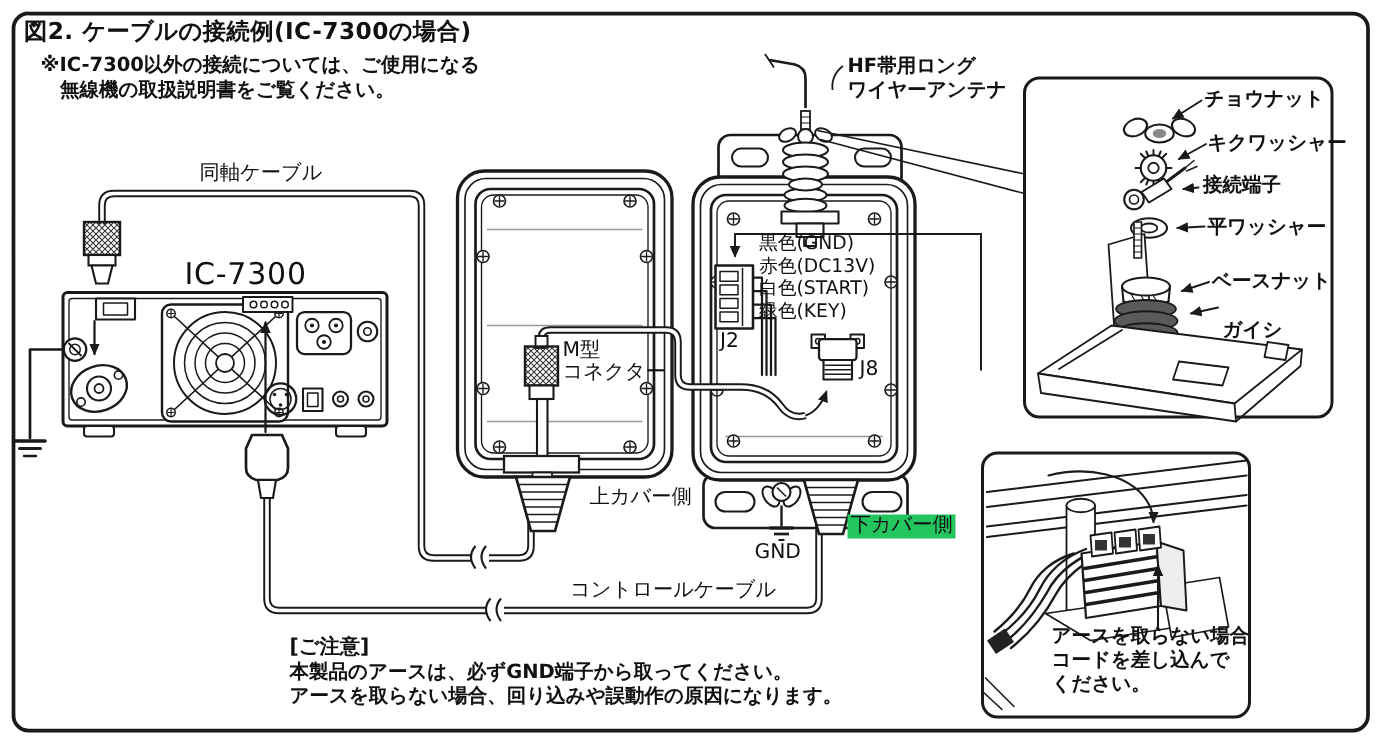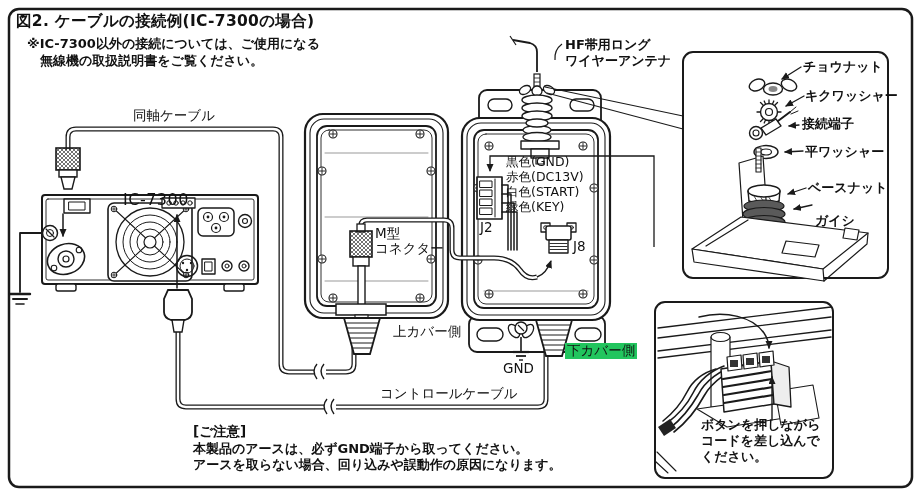--- a/index.html
+++ b/index.html
@@ -3,21 +3,21 @@
 <meta charset="utf-8">
 <style>
   html,body{margin:0;padding:0;background:#fff;}
   #stage{position:relative;width:921px;height:496px;background:#fff;overflow:hidden;
          font-family:"DejaVu Sans",sans-serif;color:#111;padding-left:16px;}
   svg{position:absolute;left:0;top:0;}
   .lbl{position:absolute;white-space:nowrap;color:#111;line-height:1.15;}
   .s12{font-size:12.5px;}
   .s13{font-size:13px;font-weight:bold;}
   .s14{font-size:13.5px;}
-  .s16{font-size:16px;letter-spacing:.5px;margin-top:20px;}
+  .s16{font-size:20px;letter-spacing:.5px;}
   .ttl{font-size:15.5px;font-weight:bold;letter-spacing:.3px;}
   .b{font-weight:bold;}
   .wbg{background:#22c55e;padding:0 2px;}
   .co{stroke:#1a1a1a;stroke-width:5;fill:none;}
   .ci{stroke:#fff;stroke-width:2.4;fill:none;}
   .ln{stroke:#1a1a1a;fill:none;}
   .fw{fill:#fff;stroke:#1a1a1a;}
 </style>
 </head>
 <body>
@@ -433,21 +433,21 @@
 <div class="lbl s14" style="left:480px;top:220px;">J2</div>
 <div class="lbl s14" style="left:573px;top:239px;">J8</div>
 
 <div class="lbl s13" style="left:803px;top:60px;">チョウナット</div>
 <div class="lbl s13" style="left:805px;top:89px;">キクワッシャー</div>
 <div class="lbl s13" style="left:802px;top:117px;text-align:right;">接続端子</div>
 <div class="lbl s13" style="left:805px;top:145px;">平ワッシャー</div>
 <div class="lbl s13" style="left:808px;top:181px;">ベースナット</div>
 <div class="lbl s13" style="left:815px;top:198px;margin-top:16px;">ガイシ</div>
 
-<div class="lbl s13" style="left:701px;top:418px;">ボタンを押しながら</div>
+<div class="lbl s13" style="left:701px;top:418px;">アースを取らない場合</div>
 <div class="lbl s13" style="left:701px;top:434px;">コードを差し込んで</div>
 <div class="lbl s13" style="left:701px;top:450px;">ください。</div>
 
 <div class="lbl s14 b" style="left:193px;top:424px;">[ご注意]</div>
 <div class="lbl s13" style="left:193px;top:458px;">アースを取らない場合、回り込みや誤動作の原因になります。</div>
 <div class="lbl s13" style="left:193px;top:442px;">本製品のアースは、必ずGND端子から取ってください。</div>
 
 </div>
 
 </body></html>

